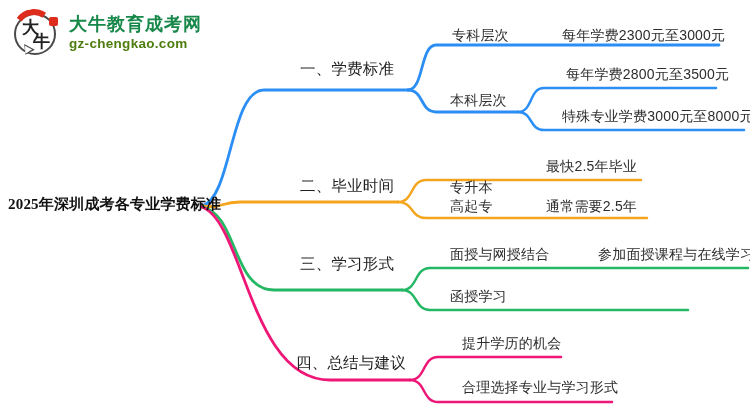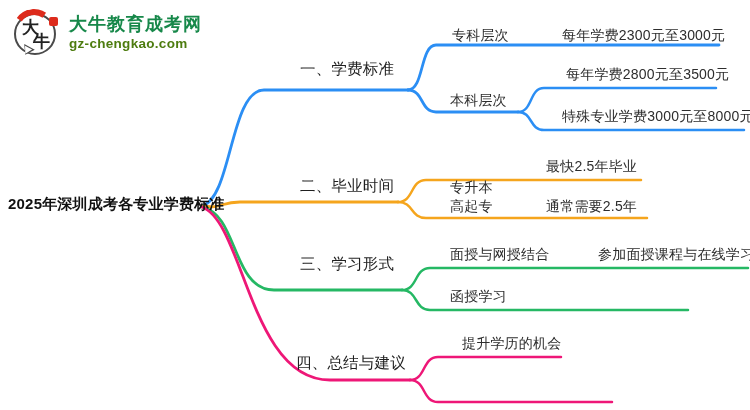--- a/index.html
+++ b/index.html
@@ -79,21 +79,21 @@
       <div class="badge-seal" style="background: rgb(221, 43, 28);"></div>
       <div class="badge-tail"></div>
       <div class="badge-tail-in"></div>
     </div>
     <div class="logo-text">
       <span class="site-name" style="color: rgb(23, 136, 74);">大牛教育成考网</span>
       <span class="site-url" style="color: #4d7c0f;">gz-chengkao.com</span>
     </div>
   </div>
 
-  <div class="lbl root-lbl" style="left:8px;top:194px;">2025年深圳成考各专业学费标准</div>
+  <div class="lbl root-lbl" style="left:8px;top:194px;font-family:Liberation Serif, serif;">2025年深圳成考各专业学费标准</div>
 
   <div class="lbl branch-lbl" style="left:300px;top:59px;">一、学费标准</div>
   <div class="lbl" style="left:452px;top:25px;">专科层次</div>
   <div class="lbl" style="left:562px;top:25px;">每年学费2300元至3000元</div>
   <div class="lbl" style="left:450px;top:90px;">本科层次</div>
   <div class="lbl" style="left:566px;top:64px;">每年学费2800元至3500元</div>
   <div class="lbl" style="left:562px;top:106px;">特殊专业学费3000元至8000元</div>
 
   <div class="lbl branch-lbl" style="left:300px;top:176px;text-align:center;">二、毕业时间</div>
   <div class="lbl" style="left:450px;top:141px;margin-top:36px;">专升本</div>
@@ -101,14 +101,15 @@
   <div class="lbl" style="left:450px;top:196px;text-align:right;">高起专</div>
   <div class="lbl" style="left:546px;top:196px;">通常需要2.5年</div>
 
   <div class="lbl branch-lbl" style="left:300px;top:254px;">三、学习形式</div>
   <div class="lbl" style="left:450px;top:244px;">面授与网授结合</div>
   <div class="lbl" style="left:598px;top:244px;">参加面授课程与在线学习</div>
   <div class="lbl" style="left:450px;top:286px;">函授学习</div>
 
   <div class="lbl branch-lbl" style="left:296px;top:353px;">四、总结与建议</div>
   <div class="lbl" style="left:462px;top:333px;">提升学历的机会</div>
+  <div class="lbl" style="left:462px;top:377px;">合理选择专业与学习形式</div>
 
 </div>
 
 </body></html>

